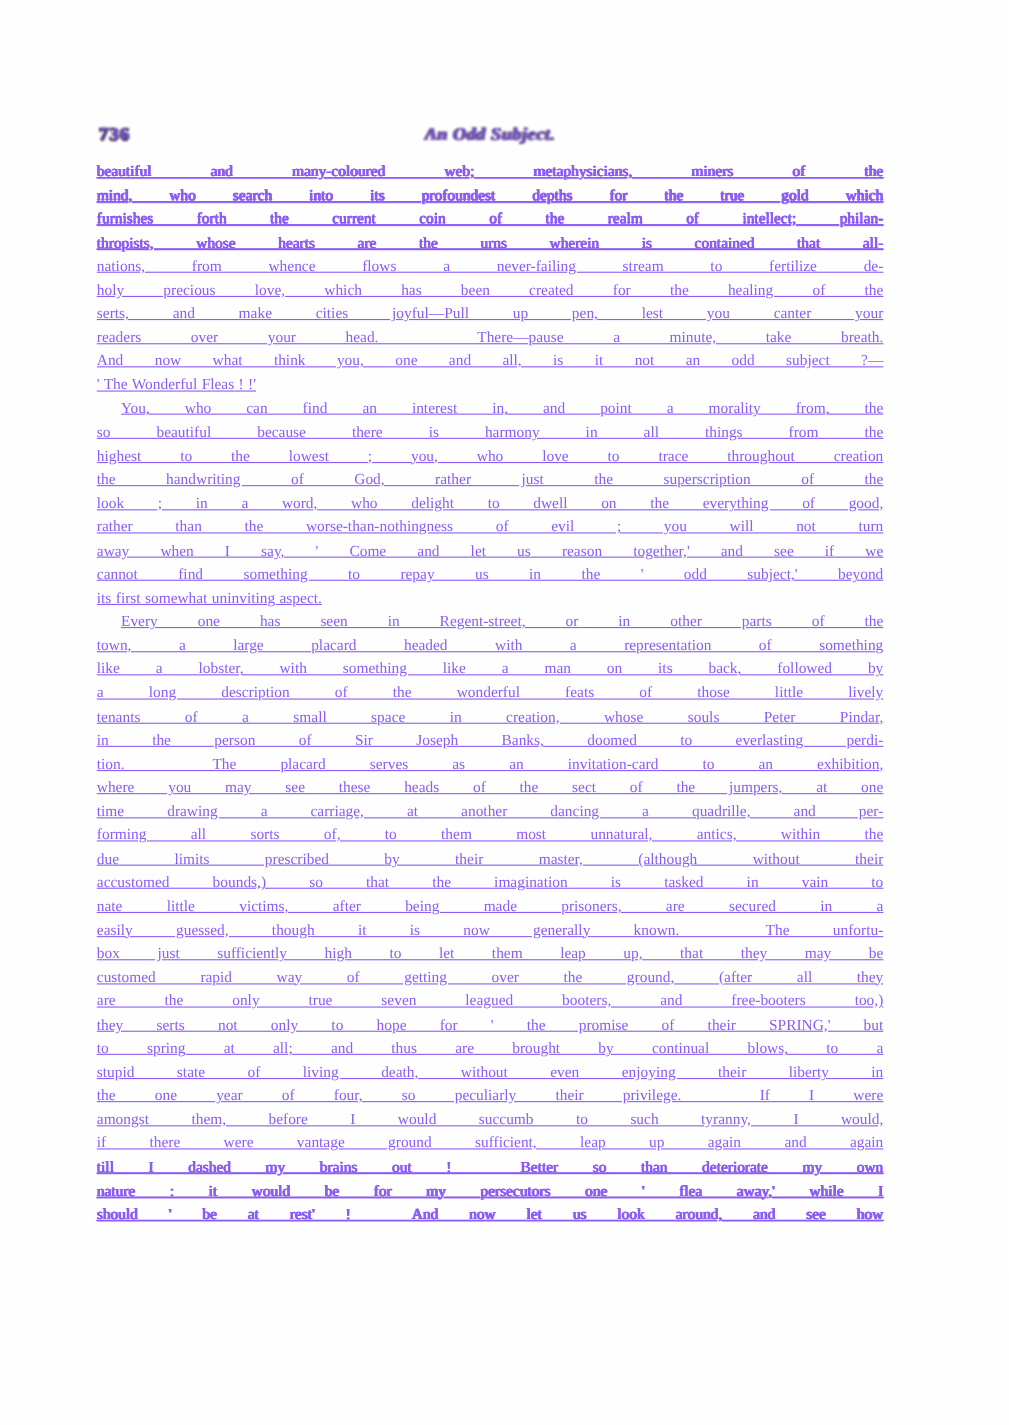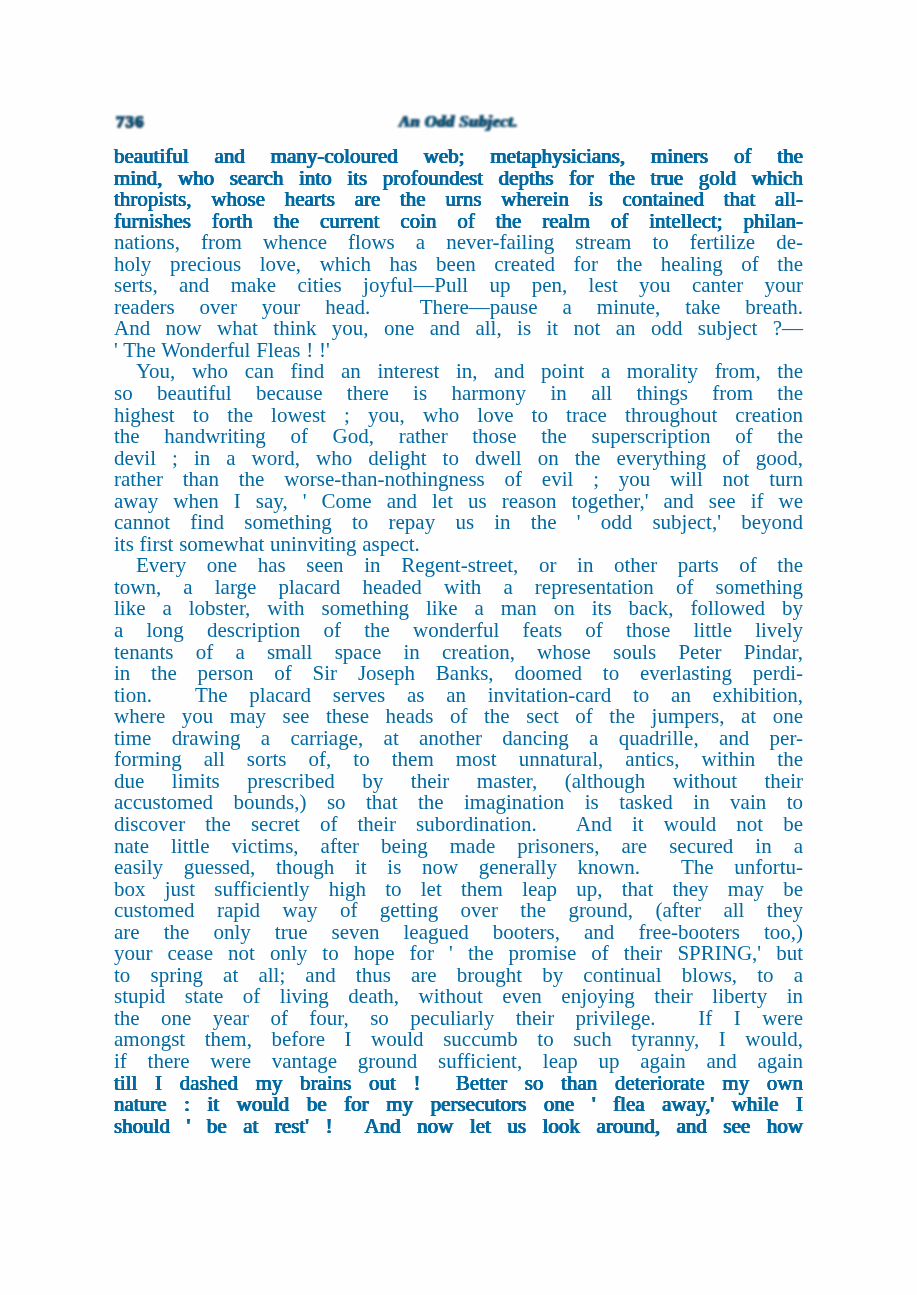--- a/index.html
+++ b/index.html
@@ -6,24 +6,25 @@
     margin: 0;
     padding: 0;
     background: #ffffff;
   }
   .page {
     position: relative;
     width: 917px;
     height: 1295px;
     background: #fefefe;
     box-sizing: border-box;
-    padding: 112px 114px 0 114px;
+    padding: 112px 114px 0 88px;
     font-family: "Liberation Serif", "DejaVu Serif", serif;
-    color: #0369a1;
+    color: #8b5cf6;
     overflow: hidden;
+    text-decoration: underline;
   }
   .running-head {
     position: relative;
     height: 26px;
     margin-bottom: 8px;
   }
   .page-number {
     position: absolute;
     left: 2px;
     top: 0;
@@ -40,21 +41,21 @@
     top: 0;
     text-align: center;
     font-size: 16.5px;
     font-style: italic;
     font-weight: bold;
     letter-spacing: 0.5px;
     filter: blur(0.9px);
     text-shadow: 0.7px 0 0 #000, -0.7px 0 0 #000;
   }
   .text-block {
-    font-size: 21px;
+    font-size: 14px;
     line-height: 21.55px;
   }
   .paragraph {
     margin: 0;
   }
   .line {
     text-align: justify;
     text-align-last: justify;
     height: 21.55px;
     overflow: visible;
@@ -80,60 +81,59 @@
 
 <div class="page">
   <header class="running-head">
     <span class="page-number">736</span>
     <span class="running-title">An Odd Subject.</span>
   </header>
   <main class="text-block">
       <div class="paragraph">
         <div class="line smudge smudge-heavy">beautiful and many-coloured web; metaphysicians, miners of the</div>
         <div class="line smudge smudge-heavy">mind, who search into its profoundest depths for the true gold which</div>
+        <div class="line smudge">furnishes forth the current coin of the realm of intellect; philan-</div>
         <div class="line smudge">thropists, whose hearts are the urns wherein is contained that all-</div>
-        <div class="line smudge">furnishes forth the current coin of the realm of intellect; philan-</div>
         <div class="line">nations, from whence flows a never-failing stream to fertilize de-</div>
         <div class="line">holy precious love, which has been created for the healing of the</div>
         <div class="line">serts, and make cities joyful—Pull up pen, lest you canter your</div>
         <div class="line">readers over your head.&nbsp; There—pause a minute, take breath.</div>
         <div class="line">And now what think you, one and all, is it not an odd subject ?—</div>
         <div class="line last">' The Wonderful Fleas ! !'</div>
       </div>
       <div class="paragraph">
         <div class="line indent">You, who can find an interest in, and point a morality from, the</div>
         <div class="line">so beautiful because there is harmony in all things from the</div>
         <div class="line">highest to the lowest ; you, who love to trace throughout creation</div>
-        <div class="line">the handwriting of God, rather those the superscription of the</div>
-        <div class="line">devil ; in a word, who delight to dwell on the everything of good,</div>
+        <div class="line">the handwriting of God, rather just the superscription of the</div>
+        <div class="line">look ; in a word, who delight to dwell on the everything of good,</div>
         <div class="line">rather than the worse-than-nothingness of evil ; you will not turn</div>
         <div class="line">away when I say, ' Come and let us reason together,' and see if we</div>
         <div class="line">cannot find something to repay us in the ' odd subject,' beyond</div>
         <div class="line last">its first somewhat uninviting aspect.</div>
       </div>
       <div class="paragraph">
         <div class="line indent">Every one has seen in Regent-street, or in other parts of the</div>
         <div class="line">town, a large placard headed with a representation of something</div>
         <div class="line">like a lobster, with something like a man on its back, followed by</div>
         <div class="line">a long description of the wonderful feats of those little lively</div>
         <div class="line">tenants of a small space in creation, whose souls Peter Pindar,</div>
         <div class="line">in the person of Sir Joseph Banks, doomed to everlasting perdi-</div>
         <div class="line">tion.&nbsp; The placard serves as an invitation-card to an exhibition,</div>
         <div class="line">where you may see these heads of the sect of the jumpers, at one</div>
         <div class="line">time drawing a carriage, at another dancing a quadrille, and per-</div>
         <div class="line">forming all sorts of, to them most unnatural, antics, within the</div>
         <div class="line">due limits prescribed by their master, (although without their</div>
         <div class="line">accustomed bounds,) so that the imagination is tasked in vain to</div>
-        <div class="line">discover the secret of their subordination.&nbsp; And it would not be</div>
         <div class="line">nate little victims, after being made prisoners, are secured in a</div>
         <div class="line">easily guessed, though it is now generally known.&nbsp; The unfortu-</div>
         <div class="line">box just sufficiently high to let them leap up, that they may be</div>
         <div class="line">customed rapid way of getting over the ground, (after all they</div>
         <div class="line">are the only true seven leagued booters, and free-booters too,)</div>
-        <div class="line">your cease not only to hope for ' the promise of their SPRING,' but</div>
+        <div class="line">they serts not only to hope for ' the promise of their SPRING,' but</div>
         <div class="line">to spring at all; and thus are brought by continual blows, to a</div>
         <div class="line">stupid state of living death, without even enjoying their liberty in</div>
         <div class="line">the one year of four, so peculiarly their privilege.&nbsp; If I were</div>
         <div class="line">amongst them, before I would succumb to such tyranny, I would,</div>
         <div class="line">if there were vantage ground sufficient, leap up again and again</div>
         <div class="line smudge">till I dashed my brains out !&nbsp; Better so than deteriorate my own</div>
         <div class="line smudge smudge-heavy">nature : it would be for my persecutors one ' flea away,' while I</div>
         <div class="line smudge smudge-heavy">should ' be at rest' !&nbsp; And now let us look around, and see how</div>
       </div>
     </main>

